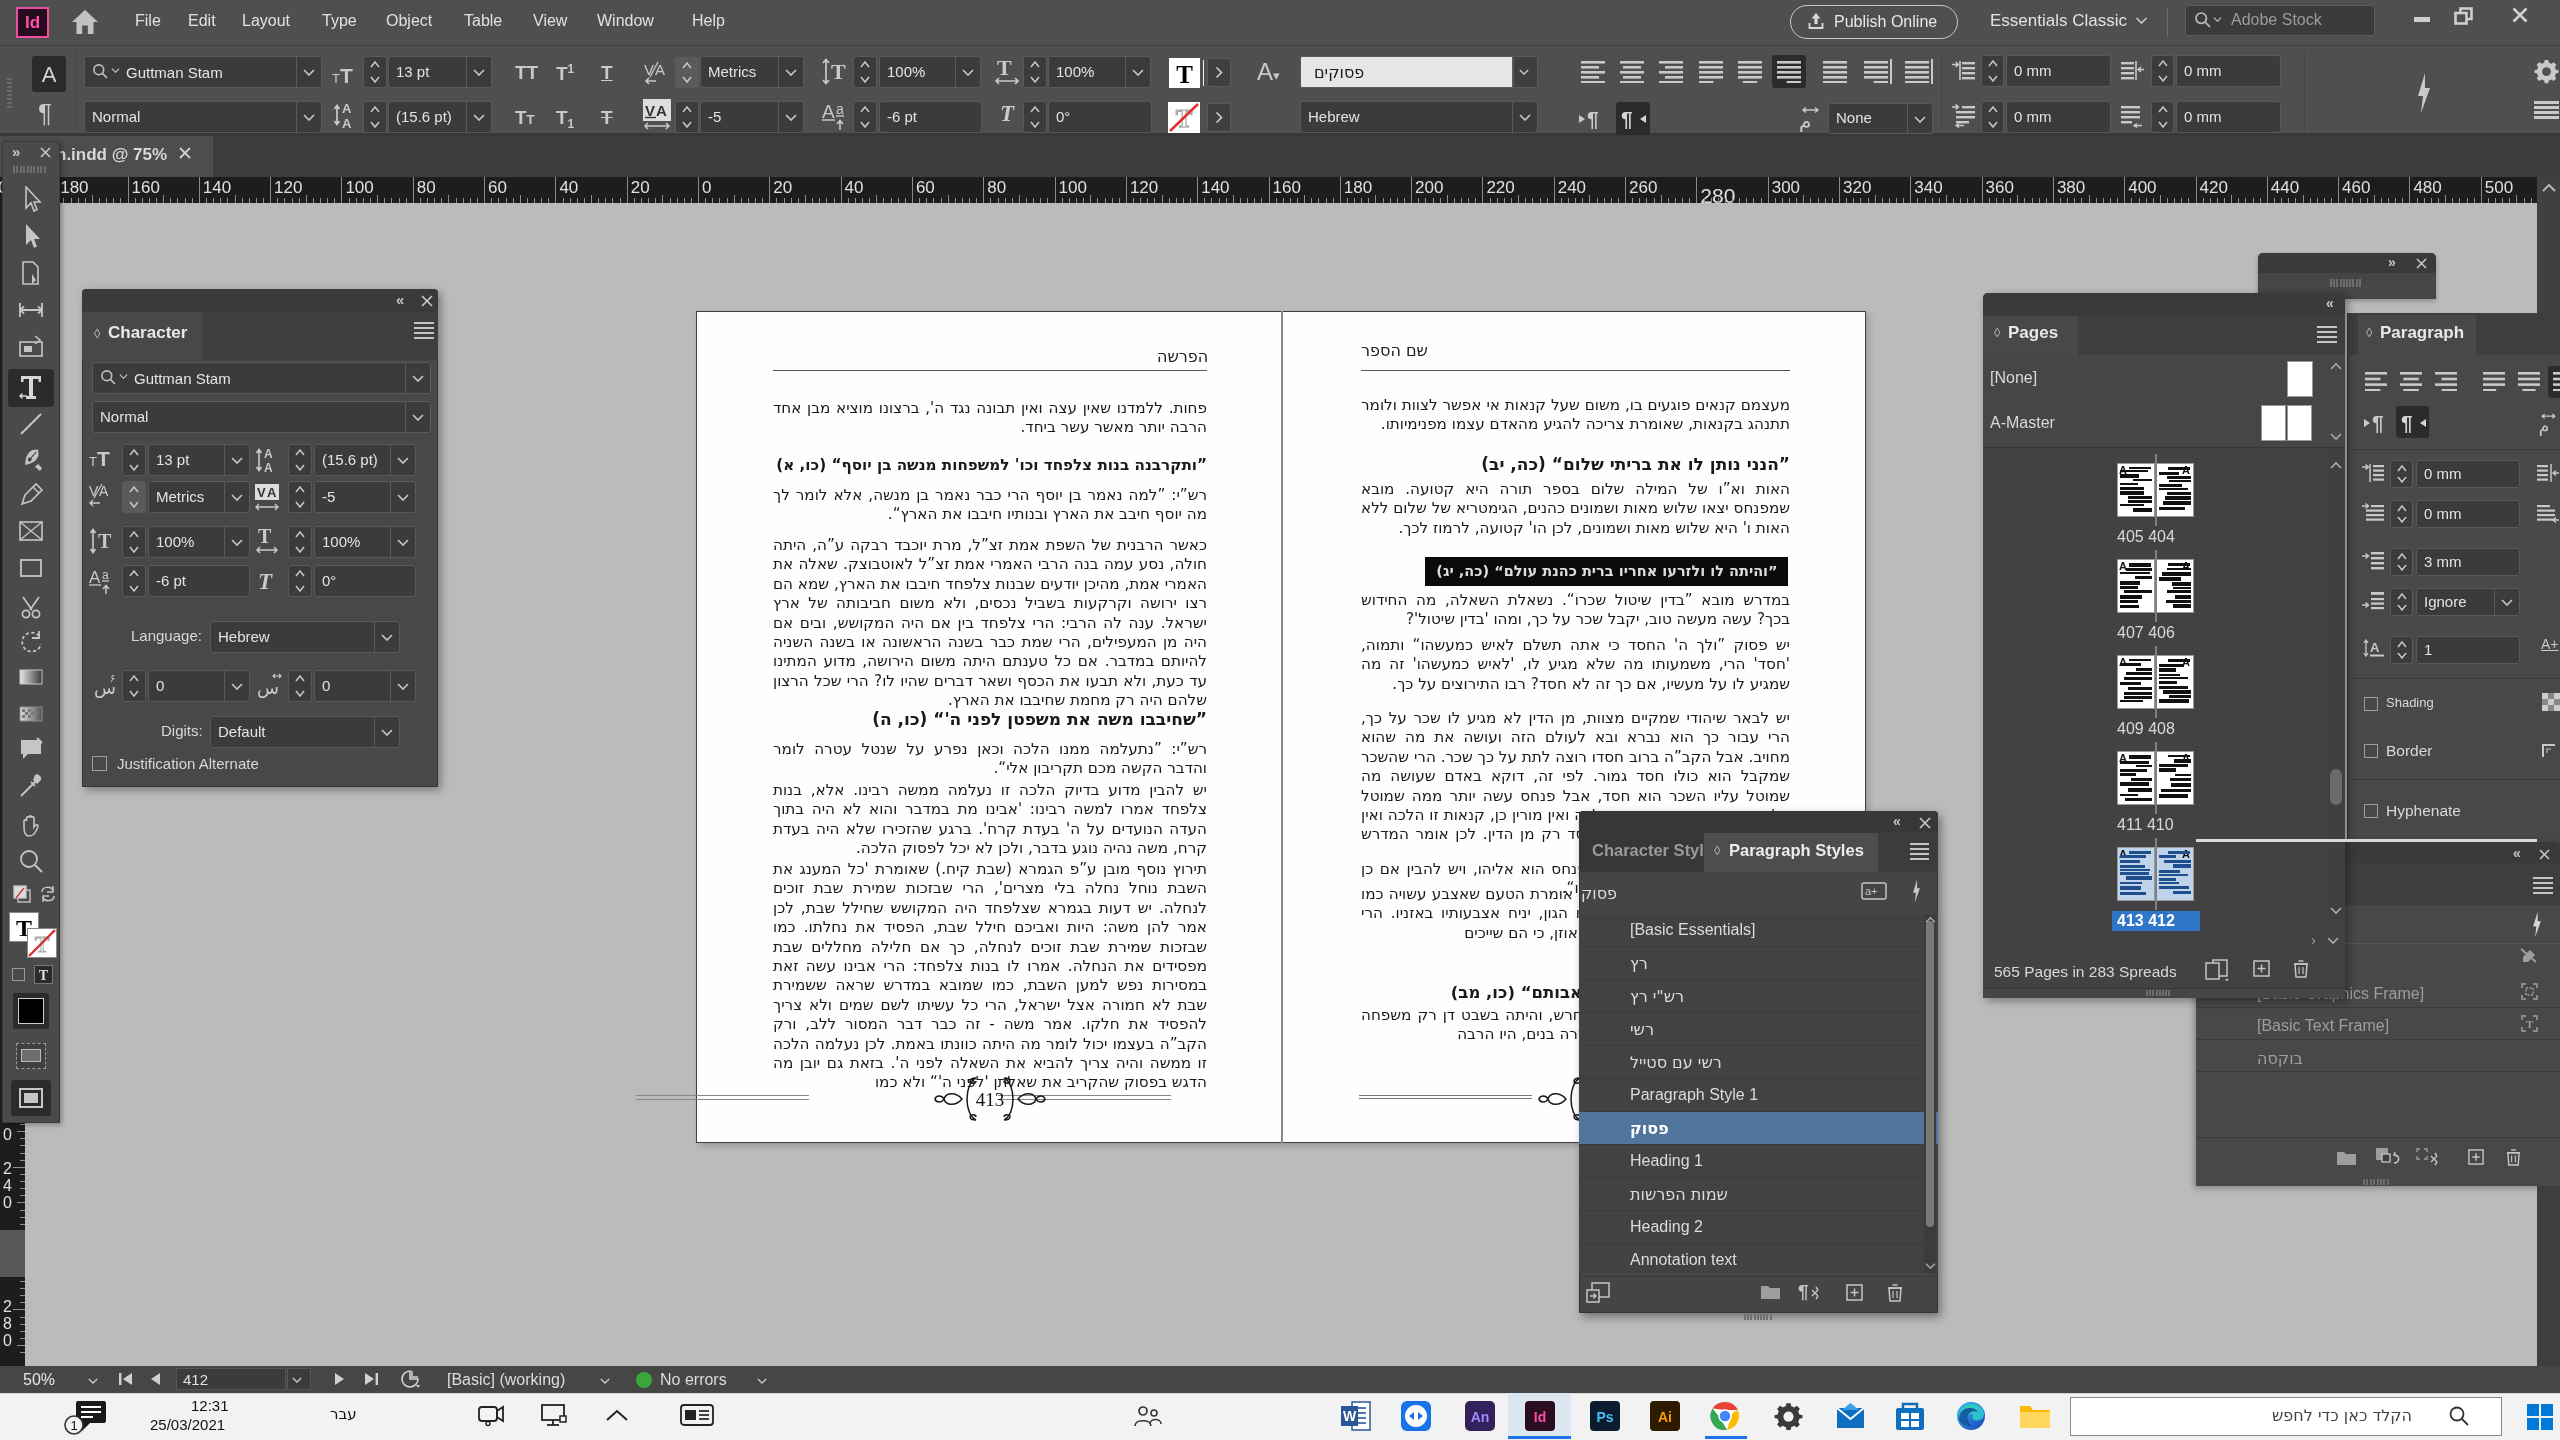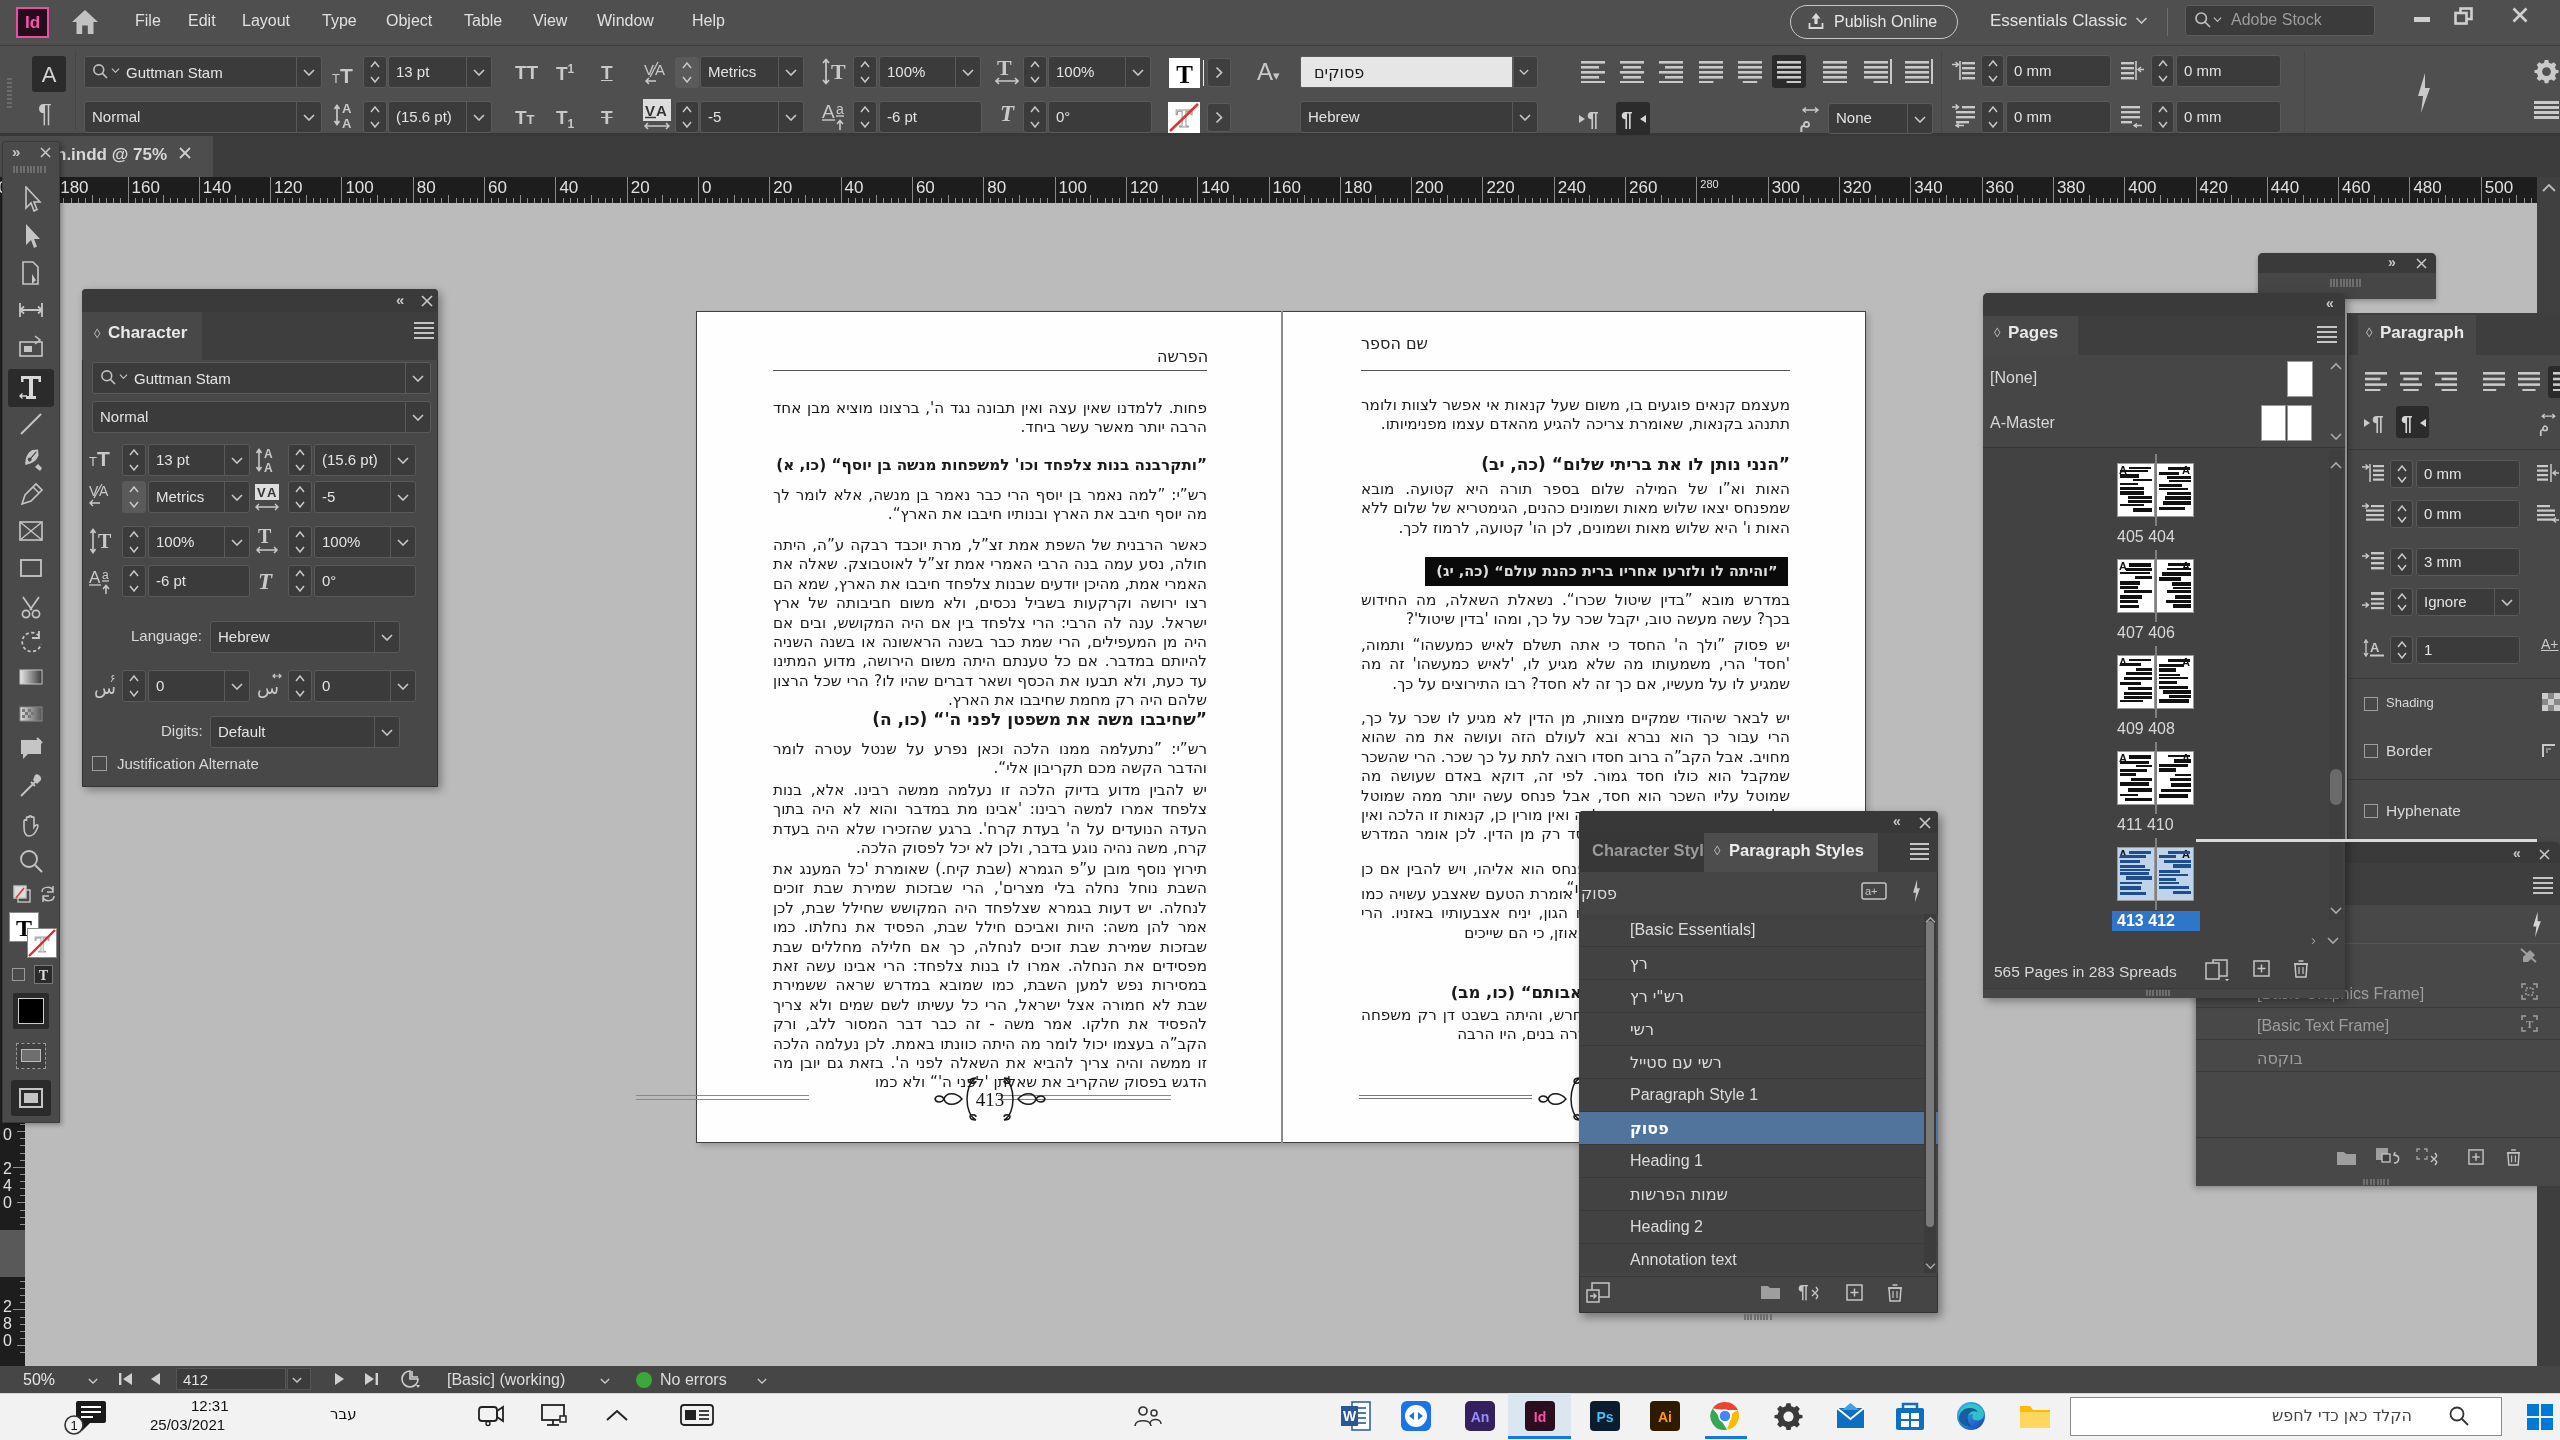--- a/index.html
+++ b/index.html
@@ -681,21 +681,21 @@
     <div style="position:absolute;left:1632.2px;top:21px;width:1px;height:5px;background:#8F8F8F"></div>
     <div style="position:absolute;left:1639.3px;top:21px;width:1px;height:5px;background:#8F8F8F"></div>
     <div style="position:absolute;left:1646.4px;top:21px;width:1px;height:5px;background:#8F8F8F"></div>
     <div style="position:absolute;left:1653.6px;top:21px;width:1px;height:5px;background:#8F8F8F"></div>
     <div style="position:absolute;left:1660.7px;top:18px;width:1px;height:8px;background:#8F8F8F"></div>
     <div style="position:absolute;left:1667.8px;top:21px;width:1px;height:5px;background:#8F8F8F"></div>
     <div style="position:absolute;left:1674.9px;top:21px;width:1px;height:5px;background:#8F8F8F"></div>
     <div style="position:absolute;left:1682.1px;top:21px;width:1px;height:5px;background:#8F8F8F"></div>
     <div style="position:absolute;left:1689.2px;top:21px;width:1px;height:5px;background:#8F8F8F"></div>
     <div style="position:absolute;left:1696.3px;top:0;width:1px;height:26px;background:#8A8A8A"></div>
-    <div style="position:absolute;left:1700.3px;top:1px;font-size:11px;color:#E0E0E0">280</div>
+    <div style="position:absolute;left:1700.3px;top:7px;font-size:21px;color:#E0E0E0">280</div>
     <div style="position:absolute;left:1703.5px;top:21px;width:1px;height:5px;background:#8F8F8F"></div>
     <div style="position:absolute;left:1710.6px;top:21px;width:1px;height:5px;background:#8F8F8F"></div>
     <div style="position:absolute;left:1717.7px;top:21px;width:1px;height:5px;background:#8F8F8F"></div>
     <div style="position:absolute;left:1724.9px;top:21px;width:1px;height:5px;background:#8F8F8F"></div>
     <div style="position:absolute;left:1732.0px;top:18px;width:1px;height:8px;background:#8F8F8F"></div>
     <div style="position:absolute;left:1739.1px;top:21px;width:1px;height:5px;background:#8F8F8F"></div>
     <div style="position:absolute;left:1746.3px;top:21px;width:1px;height:5px;background:#8F8F8F"></div>
     <div style="position:absolute;left:1753.4px;top:21px;width:1px;height:5px;background:#8F8F8F"></div>
     <div style="position:absolute;left:1760.5px;top:21px;width:1px;height:5px;background:#8F8F8F"></div>
     <div style="position:absolute;left:1767.7px;top:0;width:1px;height:26px;background:#8A8A8A"></div>
@@ -1025,21 +1025,21 @@
     <g stroke="#1A1A1A" stroke-width="1.5" fill="none">
     <path d="M52 2 C40 8 40 38 52 44 M52 2 C49 2 46 3 46 5.5 C46 8 52 8 52 5 M52 44 C49 44 46 43 46 40.5 C46 38 52 38 52 41"></path>
     <path d="M80 2 C92 8 92 38 80 44 M80 2 C83 2 86 3 86 5.5 C86 8 80 8 80 5 M80 44 C83 44 86 43 86 40.5 C86 38 80 38 80 41"></path>
     <path d="M38 23 C32 16 22 16 20 23 C22 30 32 30 38 23 Z"></path>
     <path d="M20 23 C18 19 12 19 11 23 C12 27 18 27 20 23 Z"></path>
     <path d="M94 23 C100 16 110 16 112 23 C110 30 100 30 94 23 Z"></path>
     <path d="M112 23 C114 19 120 19 121 23 C120 27 114 27 112 23 Z"></path>
     </g>
     <text x="66" y="30" font-size="19" fill="#111" text-anchor="middle" font-family="Liberation Serif">413</text>
   </svg>
-<div class="abs" style="left:1361px;top:334px;font-size:16px;color:#222;font-weight:normal;white-space:nowrap;"><span class="heb" style="color:#222">שם הספר</span></div>
+<div class="abs" style="left:1361px;top:341px;font-size:16px;color:#222;font-weight:normal;white-space:nowrap;"><span class="heb" style="color:#222">שם הספר</span></div>
 <div class="abs" style="left:1361px;top:370px;width:429px;height:1px;background:#555"></div>
 <div id="pt9" class="abs heb" dir="rtl" style="right:770px;top:396px;width:429px;font-size:15.2px;line-height:19.4px;font-weight:normal;text-align:justify;text-align-last:right;color:#1A1A1A;">מעצמם קנאים פוגעים בו, משום שעל קנאות אי אפשר לצוות ולומר תתנהג בקנאות, שאומרת צריכה להגיע מהאדם עצמו מפנימיותו.</div>
 <div id="pt10" class="abs heb" dir="rtl" style="right:770px;top:455px;width:429px;font-size:17px;line-height:19.4px;font-weight:bold;text-align:right;color:#1A1A1A;">”הנני נותן לו את בריתי שלום“ (כה, יב)</div>
 <div id="pt11" class="abs heb" dir="rtl" style="right:770px;top:480px;width:429px;font-size:15.2px;line-height:19.4px;font-weight:normal;text-align:justify;text-align-last:right;color:#1A1A1A;">האות וא”ו של המילה שלום בספר תורה היא קטועה. מובא שמפנחס יצאו שלוש מאות ושמונים כהנים, הגימטריא של שלום ללא האות ו' היא שלוש מאות ושמונים, לכן הו' קטועה, לרמוז לכך.</div>
 <div class="abs" style="left:1425px;top:557px;width:363px;height:29px;background:#0A0A0A"></div>
 <div id="pt12" class="abs heb" dir="rtl" style="right:773px;top:562px;width:360px;font-size:14.5px;line-height:19.4px;font-weight:bold;text-align:center;color:#DDD;"><span style="color:#DDD">”והיתה לו ולזרעו אחריו ברית כהנת עולם“ (כה, יג)</span></div>
 <div id="pt13" class="abs heb" dir="rtl" style="right:770px;top:591px;width:429px;font-size:15.2px;line-height:19.4px;font-weight:normal;text-align:justify;text-align-last:right;color:#1A1A1A;">במדרש מובא ”בדין שיטול שכרו“. נשאלת השאלה, מה החידוש בכך? עשה מעשה טוב, יקבל שכר על כך, ומהו 'בדין שיטול'?</div>
 <div id="pt14" class="abs heb" dir="rtl" style="right:770px;top:636px;width:429px;font-size:15.2px;line-height:19.4px;font-weight:normal;text-align:justify;text-align-last:right;color:#1A1A1A;">יש פסוק ”ולך ה' החסד כי אתה תשלם לאיש כמעשהו“ ותמוה, 'חסד' הרי, משמעותו מה שלא מגיע לו, 'לאיש כמעשהו' זה מה שמגיע לו על מעשיו, אם כך זה לא חסד? רבו התירוצים על כך.</div>
 <div id="pt15" class="abs heb" dir="rtl" style="right:770px;top:709px;width:429px;font-size:15.2px;line-height:19.4px;font-weight:normal;text-align:justify;text-align-last:right;color:#1A1A1A;">יש לבאר שיהודי שמקיים מצוות, מן הדין לא מגיע לו שכר על כך, הרי עבור כך הוא נברא ובא לעולם הזה ועושה את מה שהוא מחויב. אבל הקב”ה ברוב חסדו רוצה לתת על כך שכר. הרי שהשכר שמקבל הוא כולו חסד גמור. לפי זה, דוקא באדם שעושה מה שמוטל עליו השכר הוא חסד, אבל פנחס עשה יותר ממה שמוטל עליו, שהרי מעשה קנאות זו הלכה ואין מורין כן, קנאות זו הלכה ואין מורין כן, הרי ששכרו הוא לא חסד רק מן הדין. לכן אומר המדרש 'בדין שיטול שכרו'.</div>
 <div id="pt16" class="abs heb" dir="rtl" style="right:770px;top:860px;width:429px;font-size:15.2px;line-height:19.4px;font-weight:normal;text-align:justify;text-align-last:right;color:#1A1A1A;">ובזה יובן מה שמובא במדרש שפנחס הוא אליהו, ויש להבין אם כן מדוע דע למה לא נקראת על שמו“.</div>

